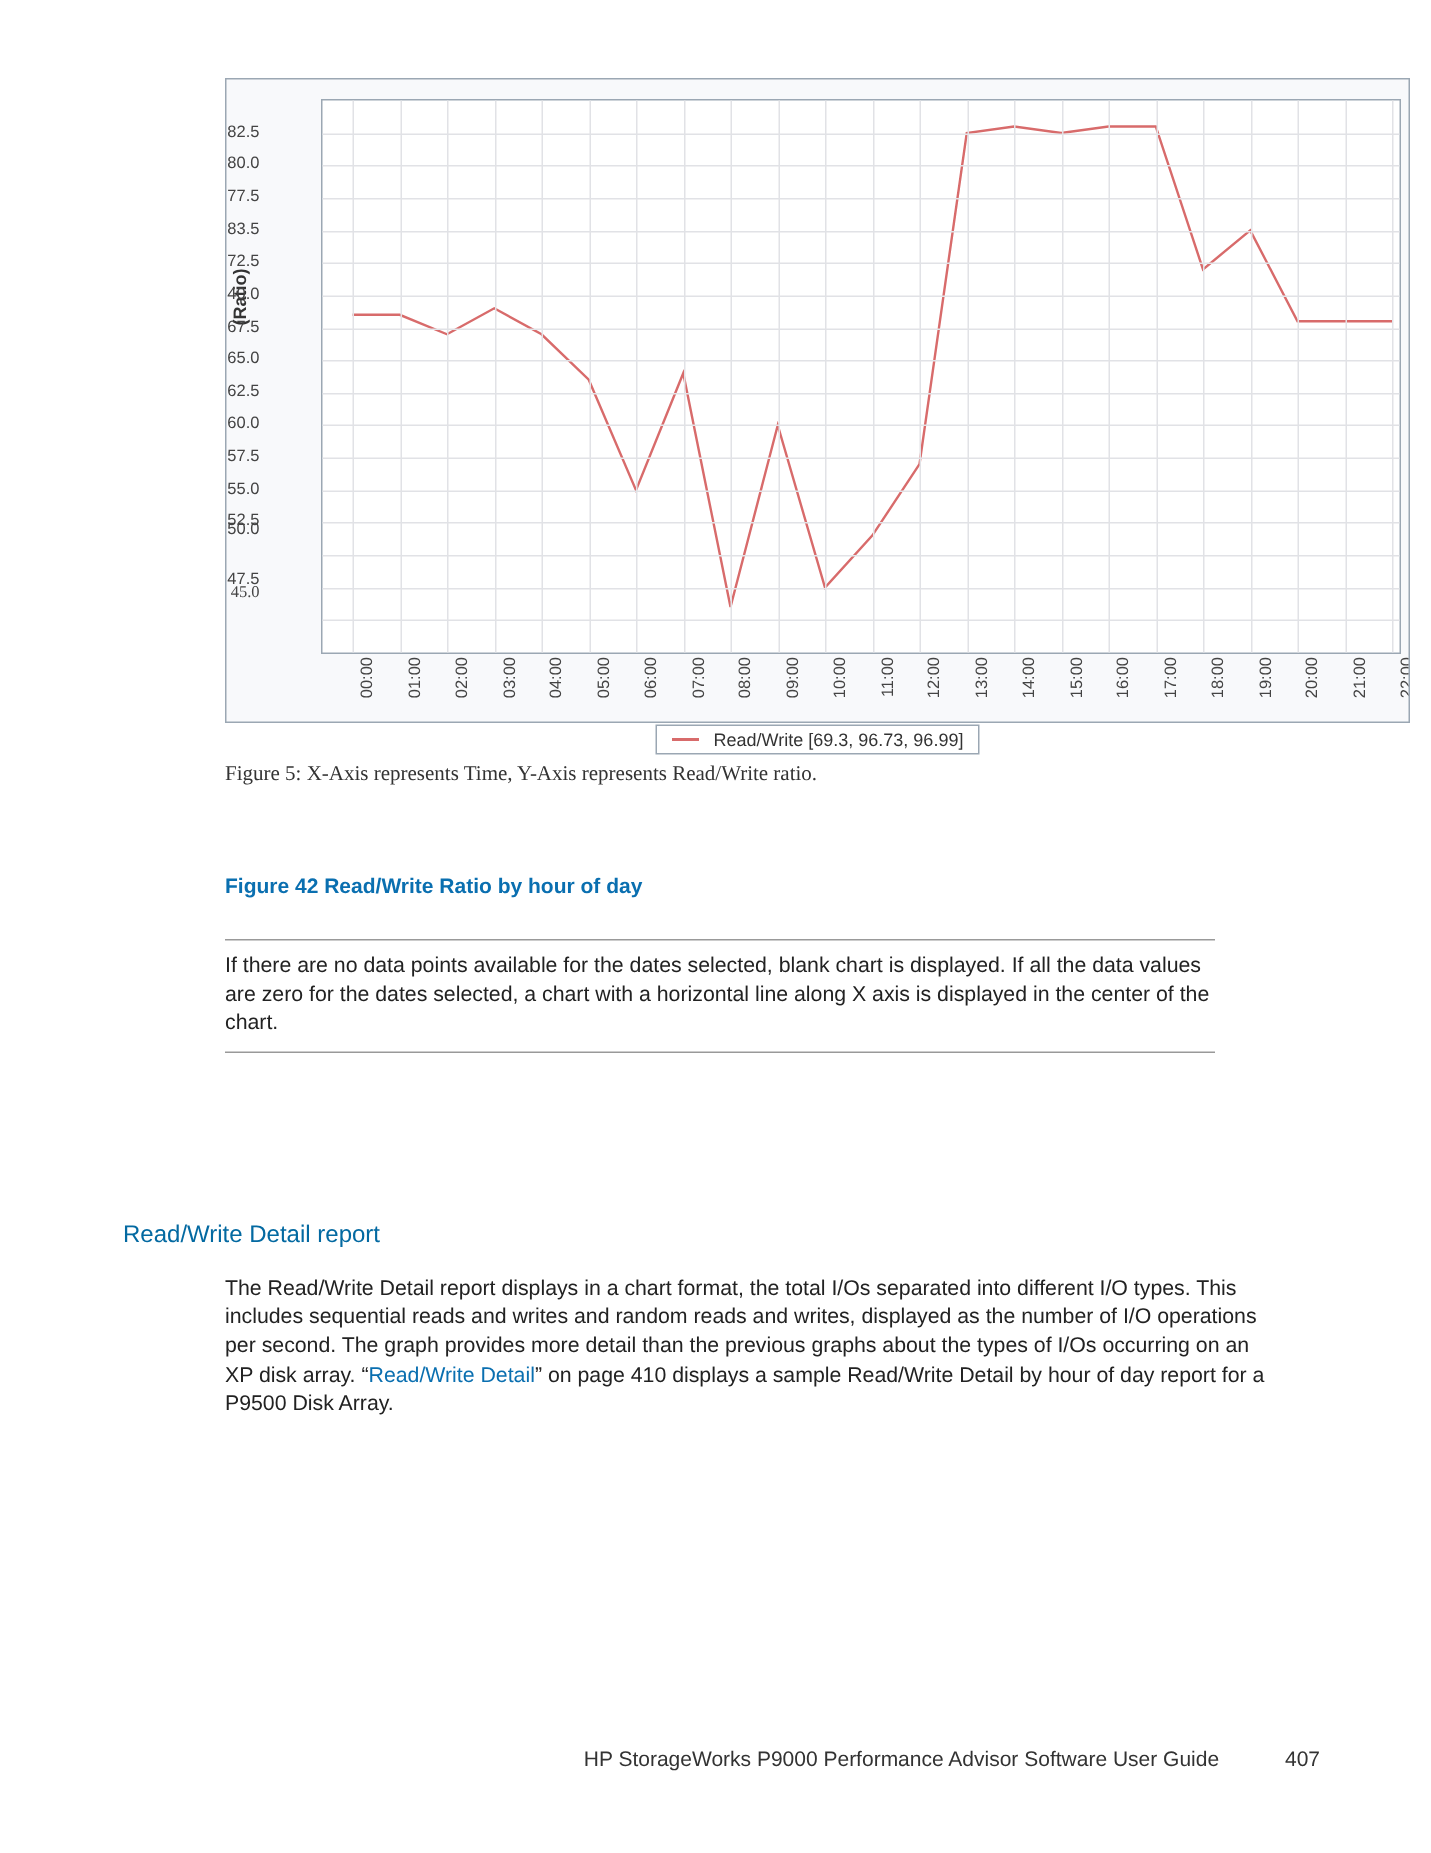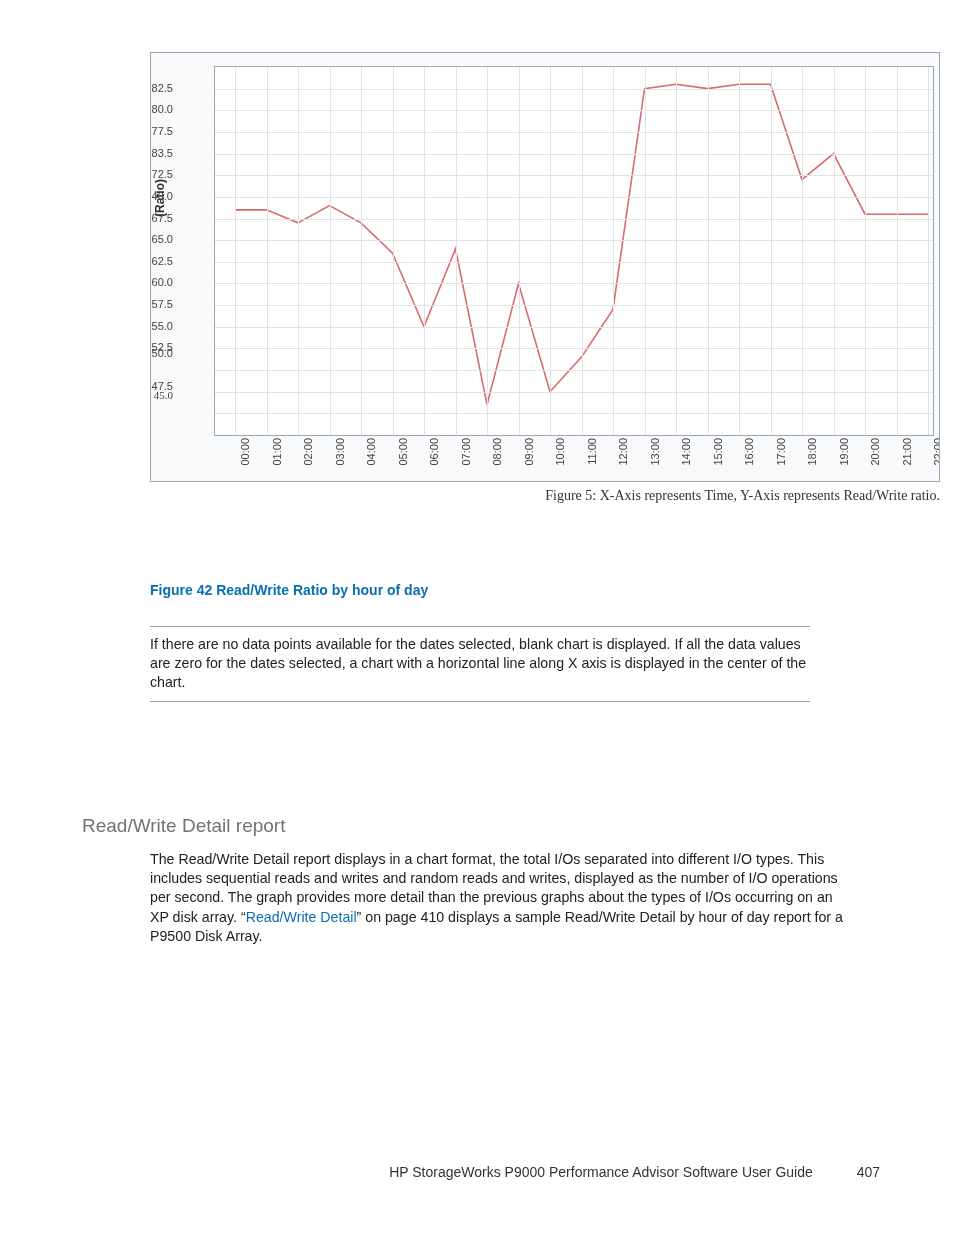--- a/index.html
+++ b/index.html
@@ -103,21 +103,20 @@
   .series-line {
     position: absolute;
     left: 0; top: 0;
     width: 100%; height: 100%;
     overflow: visible;
   }
   .caption-right {
     font-family: "Times New Roman", Times, serif;
     font-size: 14px;
     color: #333;
-    text-align: right;
     margin-top: 6px;
     width: 790px;
   }
   .figure-caption {
     position: absolute;
     left: 150px;
     top: 582px;
     font-size: 14px;
     font-weight: 600;
     color: #0a6fb0;
@@ -158,22 +157,22 @@
   .note-body {
     font-size: 14.2px;
     line-height: 1.35;
     color: #222;
     margin: 3px 0 6px 0;
   }
   .section-heading {
     position: absolute;
     left: 82px;
     top: 815px;
-    color: #737373;
-    font-size: 19px;
+    color: #0369a1;
+    font-size: 16px;
     font-weight: 400;
   }
   .section-body {
     position: absolute;
     left: 150px;
     top: 850px;
     width: 700px;
     font-size: 14.2px;
     line-height: 1.35;
     color: #222;
@@ -308,20 +307,26 @@
           <div class="x-tick" style="left: 529px;">16:00</div>
           <div class="x-tick" style="left: 560.5px;">17:00</div>
           <div class="x-tick" style="left: 592px;">18:00</div>
           <div class="x-tick" style="left: 623.5px;">19:00</div>
           <div class="x-tick" style="left: 655px;">20:00</div>
           <div class="x-tick" style="left: 686.5px;">21:00</div>
           <div class="x-tick" style="left: 718px;">22:00</div>
         </div>
     </div>
 
+    <div class="legend-wrap">
+      <span class="legend-box">
+        <span class="legend-swatch"></span>
+        <span>Read/Write   [69.3, 96.73, 96.99]</span>
+      </span>
+    </div>
 
     <div class="caption-right">Figure 5: X-Axis represents Time, Y-Axis represents Read/Write ratio.</div>
   </div>
 
   <div class="figure-caption">Figure 42 Read/Write Ratio by hour of day</div>
 
   <div class="note-block">
     <hr class="note-hr">
     <div class="note-body">If there are no data points available for the dates selected, blank chart is displayed. If all the data values are zero for the dates selected, a chart with a horizontal line along X axis is displayed in the center of the chart.</div>
     <hr class="note-hr-bottom">

